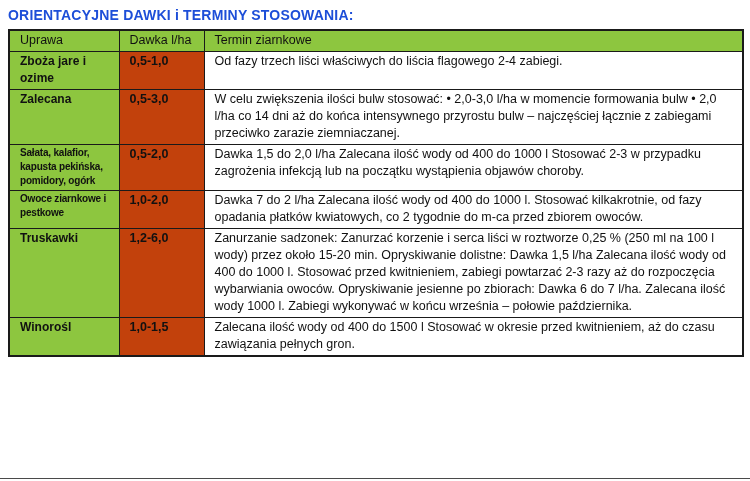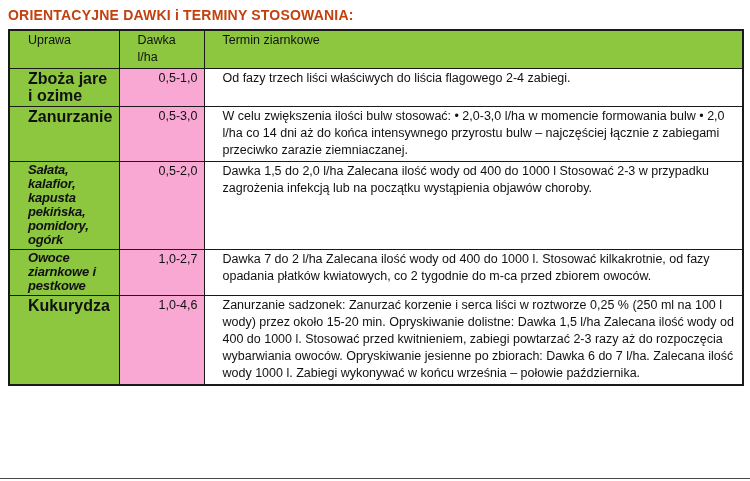--- a/index.html
+++ b/index.html
@@ -9,57 +9,57 @@
     font-family:"Liberation Sans","DejaVu Sans",sans-serif;
     color:#111;
     position:relative;
     overflow:hidden;
   }
   .page-title{
     font-weight:bold;
     font-size:14px;
     letter-spacing:.2px;
     padding:7px 0 6px 8px;
-    color:#c2410c;
+    color:#1d4ed8;
   }
   table.dose-table{
     border-collapse:collapse;
     margin-left:8px;
     width:734px;
     table-layout:fixed;
     border:2px solid #1a1a1a;
   }
   .dose-table th,.dose-table td{
     border:1px solid #1a1a1a;
-    padding:1px 6px 2px 18px;
+    padding:1px 6px 2px 10px;
     vertical-align:top;
     font-size:12.5px;
     line-height:17px;
   }
   .dose-table th{
     background:#8dc63f;
     font-weight:normal;
     text-align:left;
     height:17px;
   }
   .dose-table th.th-dose{text-align:left;}
   td.crop{
     background:#8dc63f;
     font-weight:bold;
-    font-size:16px;
+    font-size:12px;
   }
   td.crop.crop-small{
-    font-size:13px;
+    font-size:10px;
     line-height:14px;
     letter-spacing:-.2px;
-    font-style:italic;
   }
   td.dose{
-    text-align:right;
-    background:#f9a8d4;
+    text-align:left;
+    background:#c2410c;
+    font-weight:bold;
   }
   td.term{
     background:#fff;
     white-space:pre-line;
     border-radius:14px;
   }
   .bottom-rule{
     position:absolute;
     left:0;right:0;
     bottom:2px;
@@ -84,35 +84,40 @@
       <th>Termin ziarnkowe</th>
     </tr>
   </thead>
   <tbody>
       <tr>
         <td class="crop">Zboża jare i ozime</td>
         <td class="dose">0,5-1,0</td>
         <td class="term">Od fazy trzech liści właściwych do liścia flagowego 2-4 zabiegi.</td>
       </tr>
       <tr>
-        <td class="crop">Zanurzanie</td>
+        <td class="crop">Zalecana</td>
         <td class="dose">0,5-3,0</td>
         <td class="term">W celu zwiększenia ilości bulw stosować: • 2,0-3,0 l/ha w momencie formowania bulw • 2,0 l/ha co 14 dni aż do końca intensywnego przyrostu bulw – najczęściej łącznie z zabiegami przeciwko zarazie ziemniaczanej.</td>
       </tr>
       <tr>
         <td class="crop crop-small">Sałata, kalafior, kapusta pekińska, pomidory, ogórk</td>
         <td class="dose">0,5-2,0</td>
         <td class="term">Dawka 1,5 do 2,0 l/ha Zalecana ilość wody od 400 do 1000 l Stosować 2-3 w przypadku zagrożenia infekcją lub na początku wystąpienia objawów choroby.</td>
       </tr>
       <tr>
         <td class="crop crop-small">Owoce ziarnkowe i pestkowe</td>
-        <td class="dose">1,0-2,7</td>
+        <td class="dose">1,0-2,0</td>
         <td class="term">Dawka 7 do 2 l/ha Zalecana ilość wody od 400 do 1000 l. Stosować kilkakrotnie, od fazy opadania płatków kwiatowych, co 2 tygodnie do m-ca przed zbiorem owoców.</td>
       </tr>
       <tr>
-        <td class="crop">Kukurydza</td>
-        <td class="dose">1,0-4,6</td>
+        <td class="crop">Truskawki</td>
+        <td class="dose">1,2-6,0</td>
         <td class="term">Zanurzanie sadzonek: Zanurzać korzenie i serca liści w roztworze 0,25 % (250 ml na 100 l wody) przez około 15-20 min. Opryskiwanie dolistne: Dawka 1,5 l/ha Zalecana ilość wody od 400 do 1000 l. Stosować przed kwitnieniem, zabiegi powtarzać 2-3 razy aż do rozpoczęcia wybarwiania owoców. Opryskiwanie jesienne po zbiorach: Dawka 6 do 7 l/ha. Zalecana ilość wody 1000 l. Zabiegi wykonywać w końcu września – połowie października.</td>
+      </tr>
+      <tr>
+        <td class="crop">Winorośl</td>
+        <td class="dose">1,0-1,5</td>
+        <td class="term">Zalecana ilość wody od 400 do 1500 l Stosować w okresie przed kwitnieniem, aż do czasu zawiązania pełnych gron.</td>
       </tr>
     </tbody>
 </table>
 
 <div class="bottom-rule"></div>
 
 </body></html>

